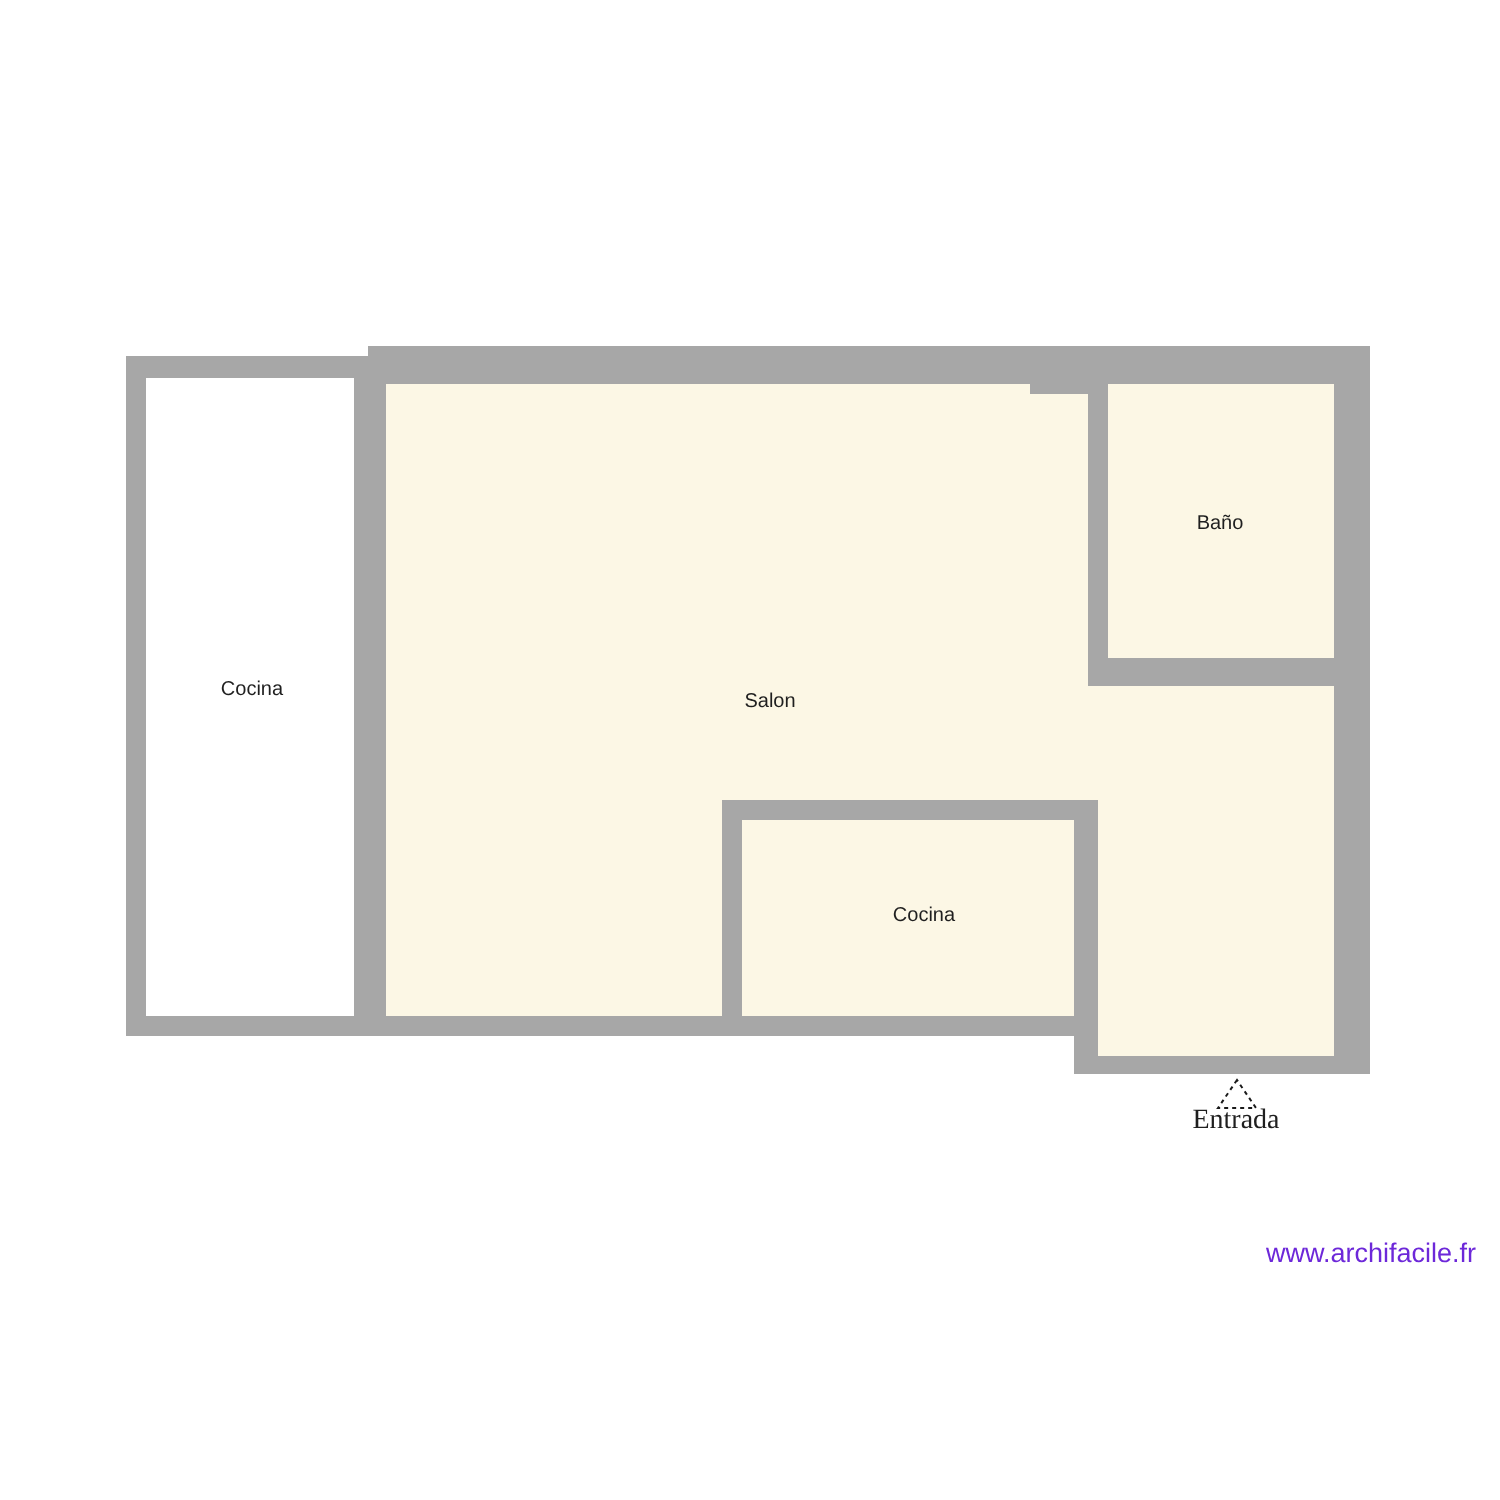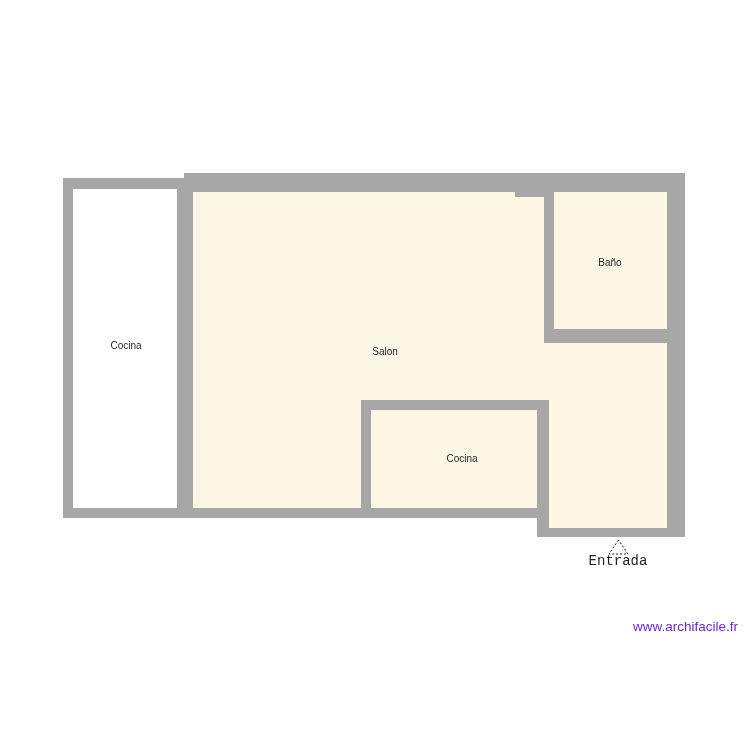--- a/index.html
+++ b/index.html
@@ -9,21 +9,21 @@
   }
   .room { position:absolute; background:var(--floor, #fcf7e5); }
   .room.terrace { background:var(--terrace, #ffffff); }
   .wall { position:absolute; background:var(--wall, #a7a7a7); }
   .room-label {
     position:absolute; transform:translate(-50%,-50%);
     font-size:10px; color:var(--text, #1f1f1f); white-space:nowrap;
   }
   .entrance-label {
     position:absolute; transform:translate(-50%,-50%);
-    font-family:Liberation Mono, monospace; font-size:14px;
+    font-family:Liberation Serif, serif; font-size:14px;
     color:var(--text, #1f1f1f); white-space:nowrap;
   }
   .entrance-marker { position:absolute; left:608px; top:538px; }
   .watermark {
     position:absolute; right:12px; top:619px;
     font-size:13.5px; color:#6d28d9; white-space:nowrap;
   }
 </style>
 </head>
 <body>

